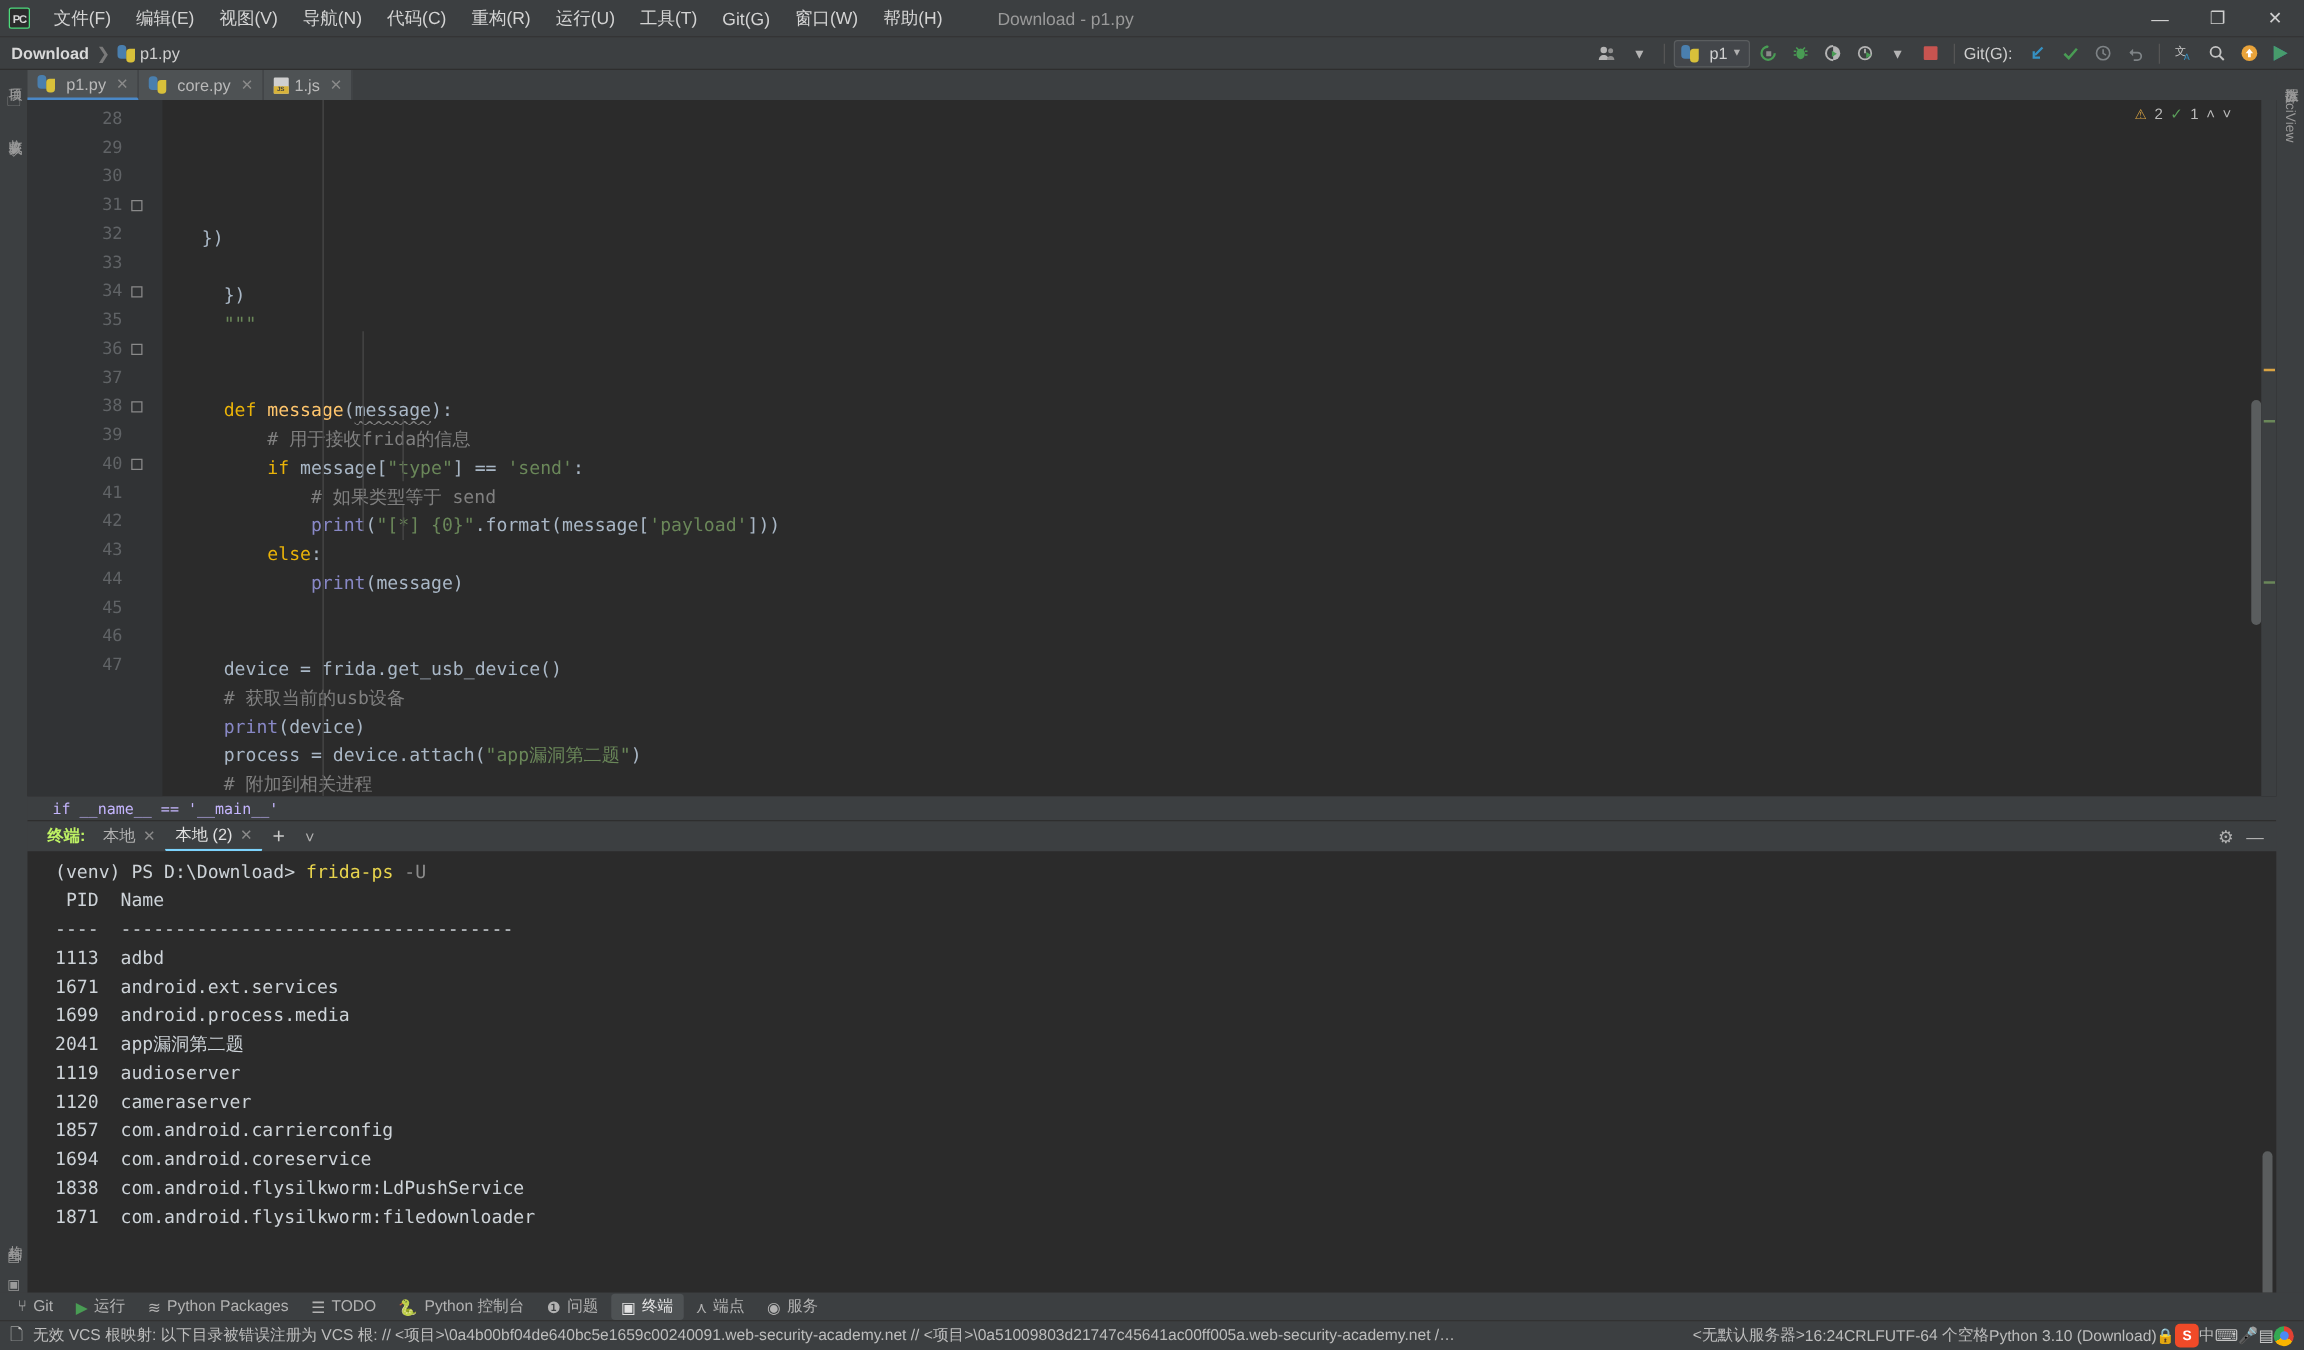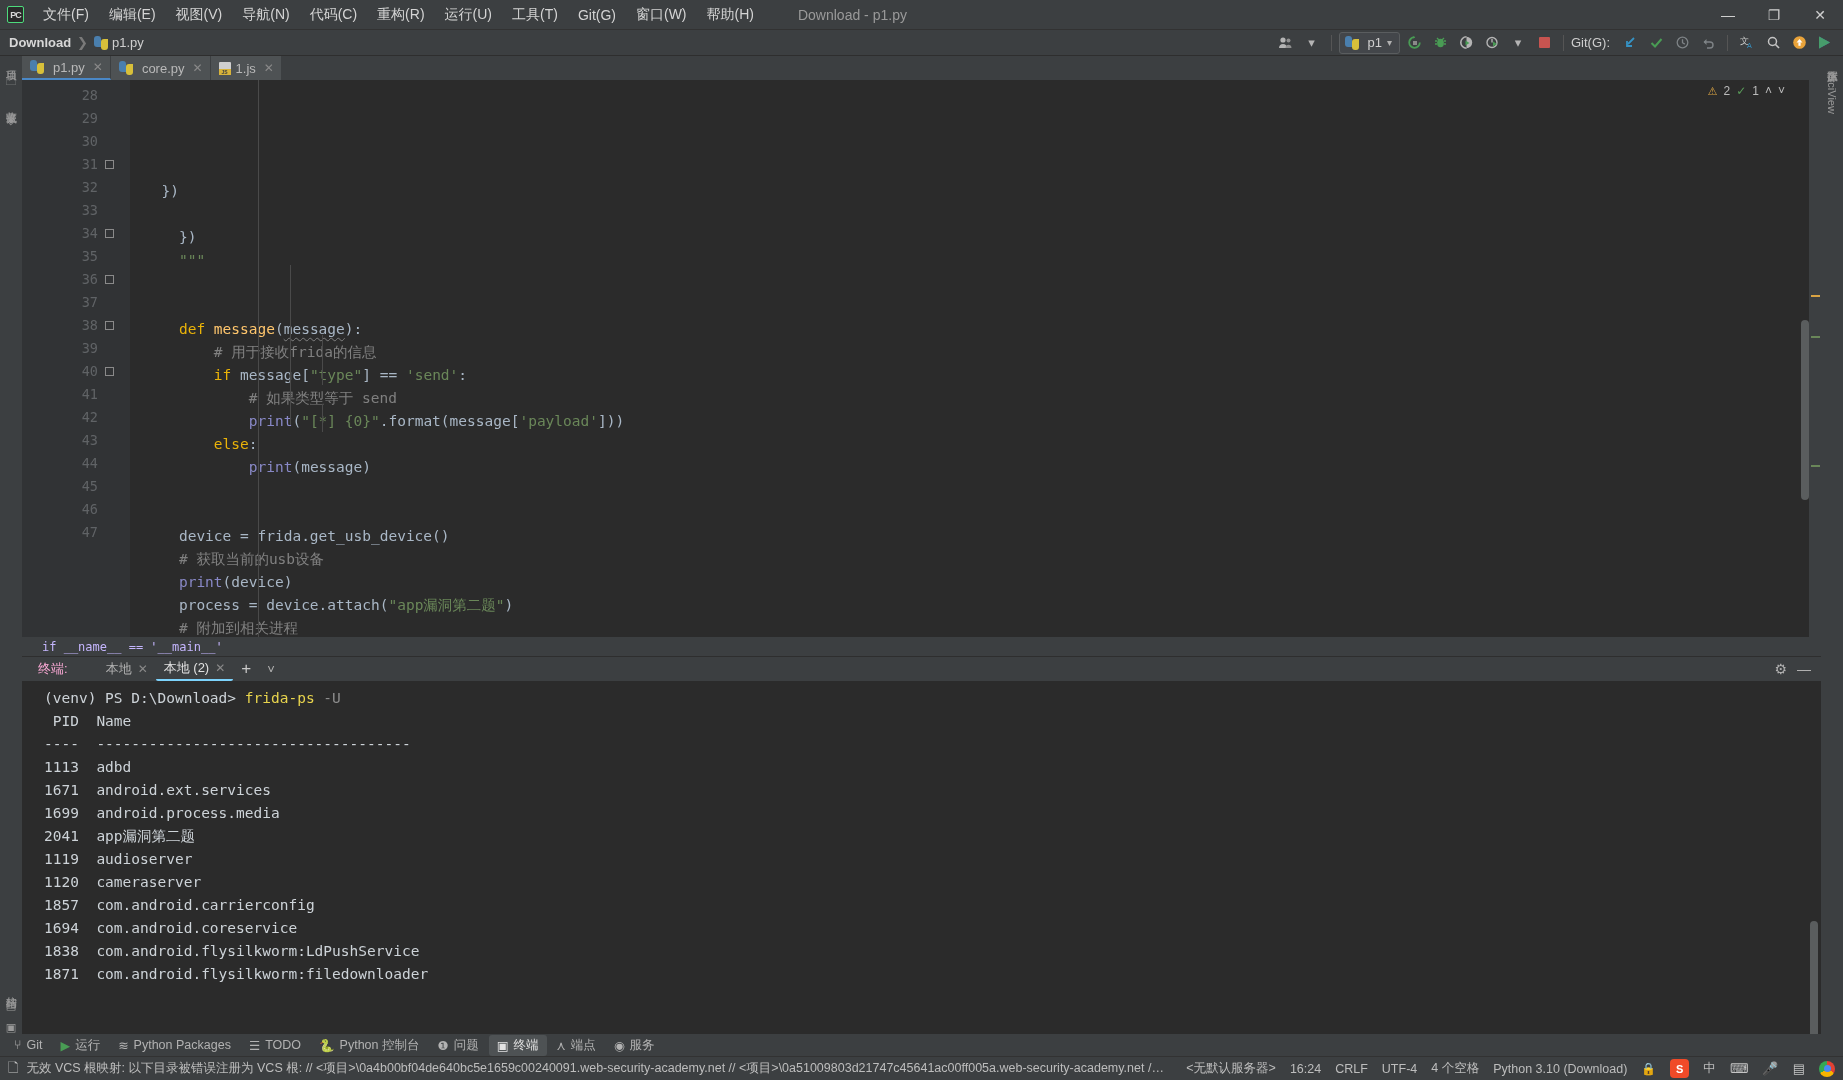--- a/index.html
+++ b/index.html
@@ -148,21 +148,21 @@
     display: flex; align-items: center; padding-left: 20px;
     font-family: "DejaVu Sans Mono", monospace;
   }
 
   
   .termpanel { flex: 0 0 auto; display: flex; flex-direction: column; background: #3c3f41; }
   .termhead {
     height: 25px; flex: 0 0 25px; display: flex; align-items: center; padding-left: 16px;
     font-size: 13px; gap: 0px; border-top: 1px solid #2e2e2e;
   }
-  .termhead .lbl { color: #f9a8d4; margin-right: 30px; }
+  .termhead .lbl { color: #bef264; margin-right: 6px; font-weight: bold; }
   .ttab {
     display: flex; align-items: center; gap: 6px; padding: 2px 8px; color: #b0b0b0; font-size: 13px;
     border-radius: 2px;
   }
   .ttab.active { color: #e0e0e0; border-bottom: 2px solid #7dd3fc; }
   .ttab .x { color: #8a8a8a; font-size: 12px; }
   .thead-right { margin-left: auto; display: flex; gap: 10px; padding-right: 10px; color: #b0b0b0; font-size: 14px; }
   .termbody {
     background: #2b2b2b; flex: 1 1 auto; font-family: "DejaVu Sans Mono", monospace;
     font-size: 14.5px; padding: 6px 0 0 22px; overflow: hidden; position: relative;
@@ -192,21 +192,21 @@
   
   .statusbar {
     height: 24px; flex: 0 0 24px; background: #3c3f41; display: flex; align-items: center;
     font-size: 12.5px; color: #bdbdbd; padding: 0 4px 0 8px; gap: 0px;
     border-top: 1px solid #323232;
   }
   .status-msg {
     white-space: nowrap; overflow: hidden; text-overflow: ellipsis; max-width: 1140px;
     color: #bdbdbd;
   }
-  .status-right { margin-left: auto; display: flex; align-items: center; gap: 14px; padding-right: 4px; }
+  .status-right { margin-left: auto; display: flex; align-items: center; padding-right: 4px; }
   .status-right .si { white-space: nowrap; }
   .sogou {
     width: 19px; height: 19px; background: #f04a28; border-radius: 4px; color: #fff;
     font-size: 11px; display: flex; align-items: center; justify-content: center; font-weight: bold;
   }
   .chrome-dot {
     width: 16px; height: 16px; border-radius: 50%;
     background: conic-gradient(#e34133 0 33%, #f8b400 0 66%, #34a853 0 100%);
     position: relative;
   }
@@ -522,21 +522,21 @@
     </div>
   </div>
 
   <div class="statusbar">
     <span class="mini-ic" style="margin-right:8px">🗋</span>
     <span class="status-msg">无效 VCS 根映射: 以下目录被错误注册为 VCS 根: // &lt;项目&gt;\0a4b00bf04de640bc5e1659c00240091.web-security-academy.net // &lt;项目&gt;\0a51009803d21747c45641ac00ff005a.web-security-academy.net // &lt;项目&gt;\l... (今天 15:30)</span>
     <div class="status-right">
       <span class="si">&lt;无默认服务器&gt;</span>
       <span class="si">16:24</span>
       <span class="si">CRLF</span>
-      <span class="si">UTF-4</span>
+      <span class="si">UTF-6</span>
       <span class="si">4 个空格</span>
       <span class="si">Python 3.10 (Download)</span>
       <span class="lock-ico">🔒</span>
       <span class="sogou">S</span>
       <span class="si">中</span>
       <span class="mini-ic">⌨</span>
       <span class="mini-ic">🎤</span>
       <span class="mini-ic">▤</span>
       <span class="chrome-dot"></span>
     </div>

